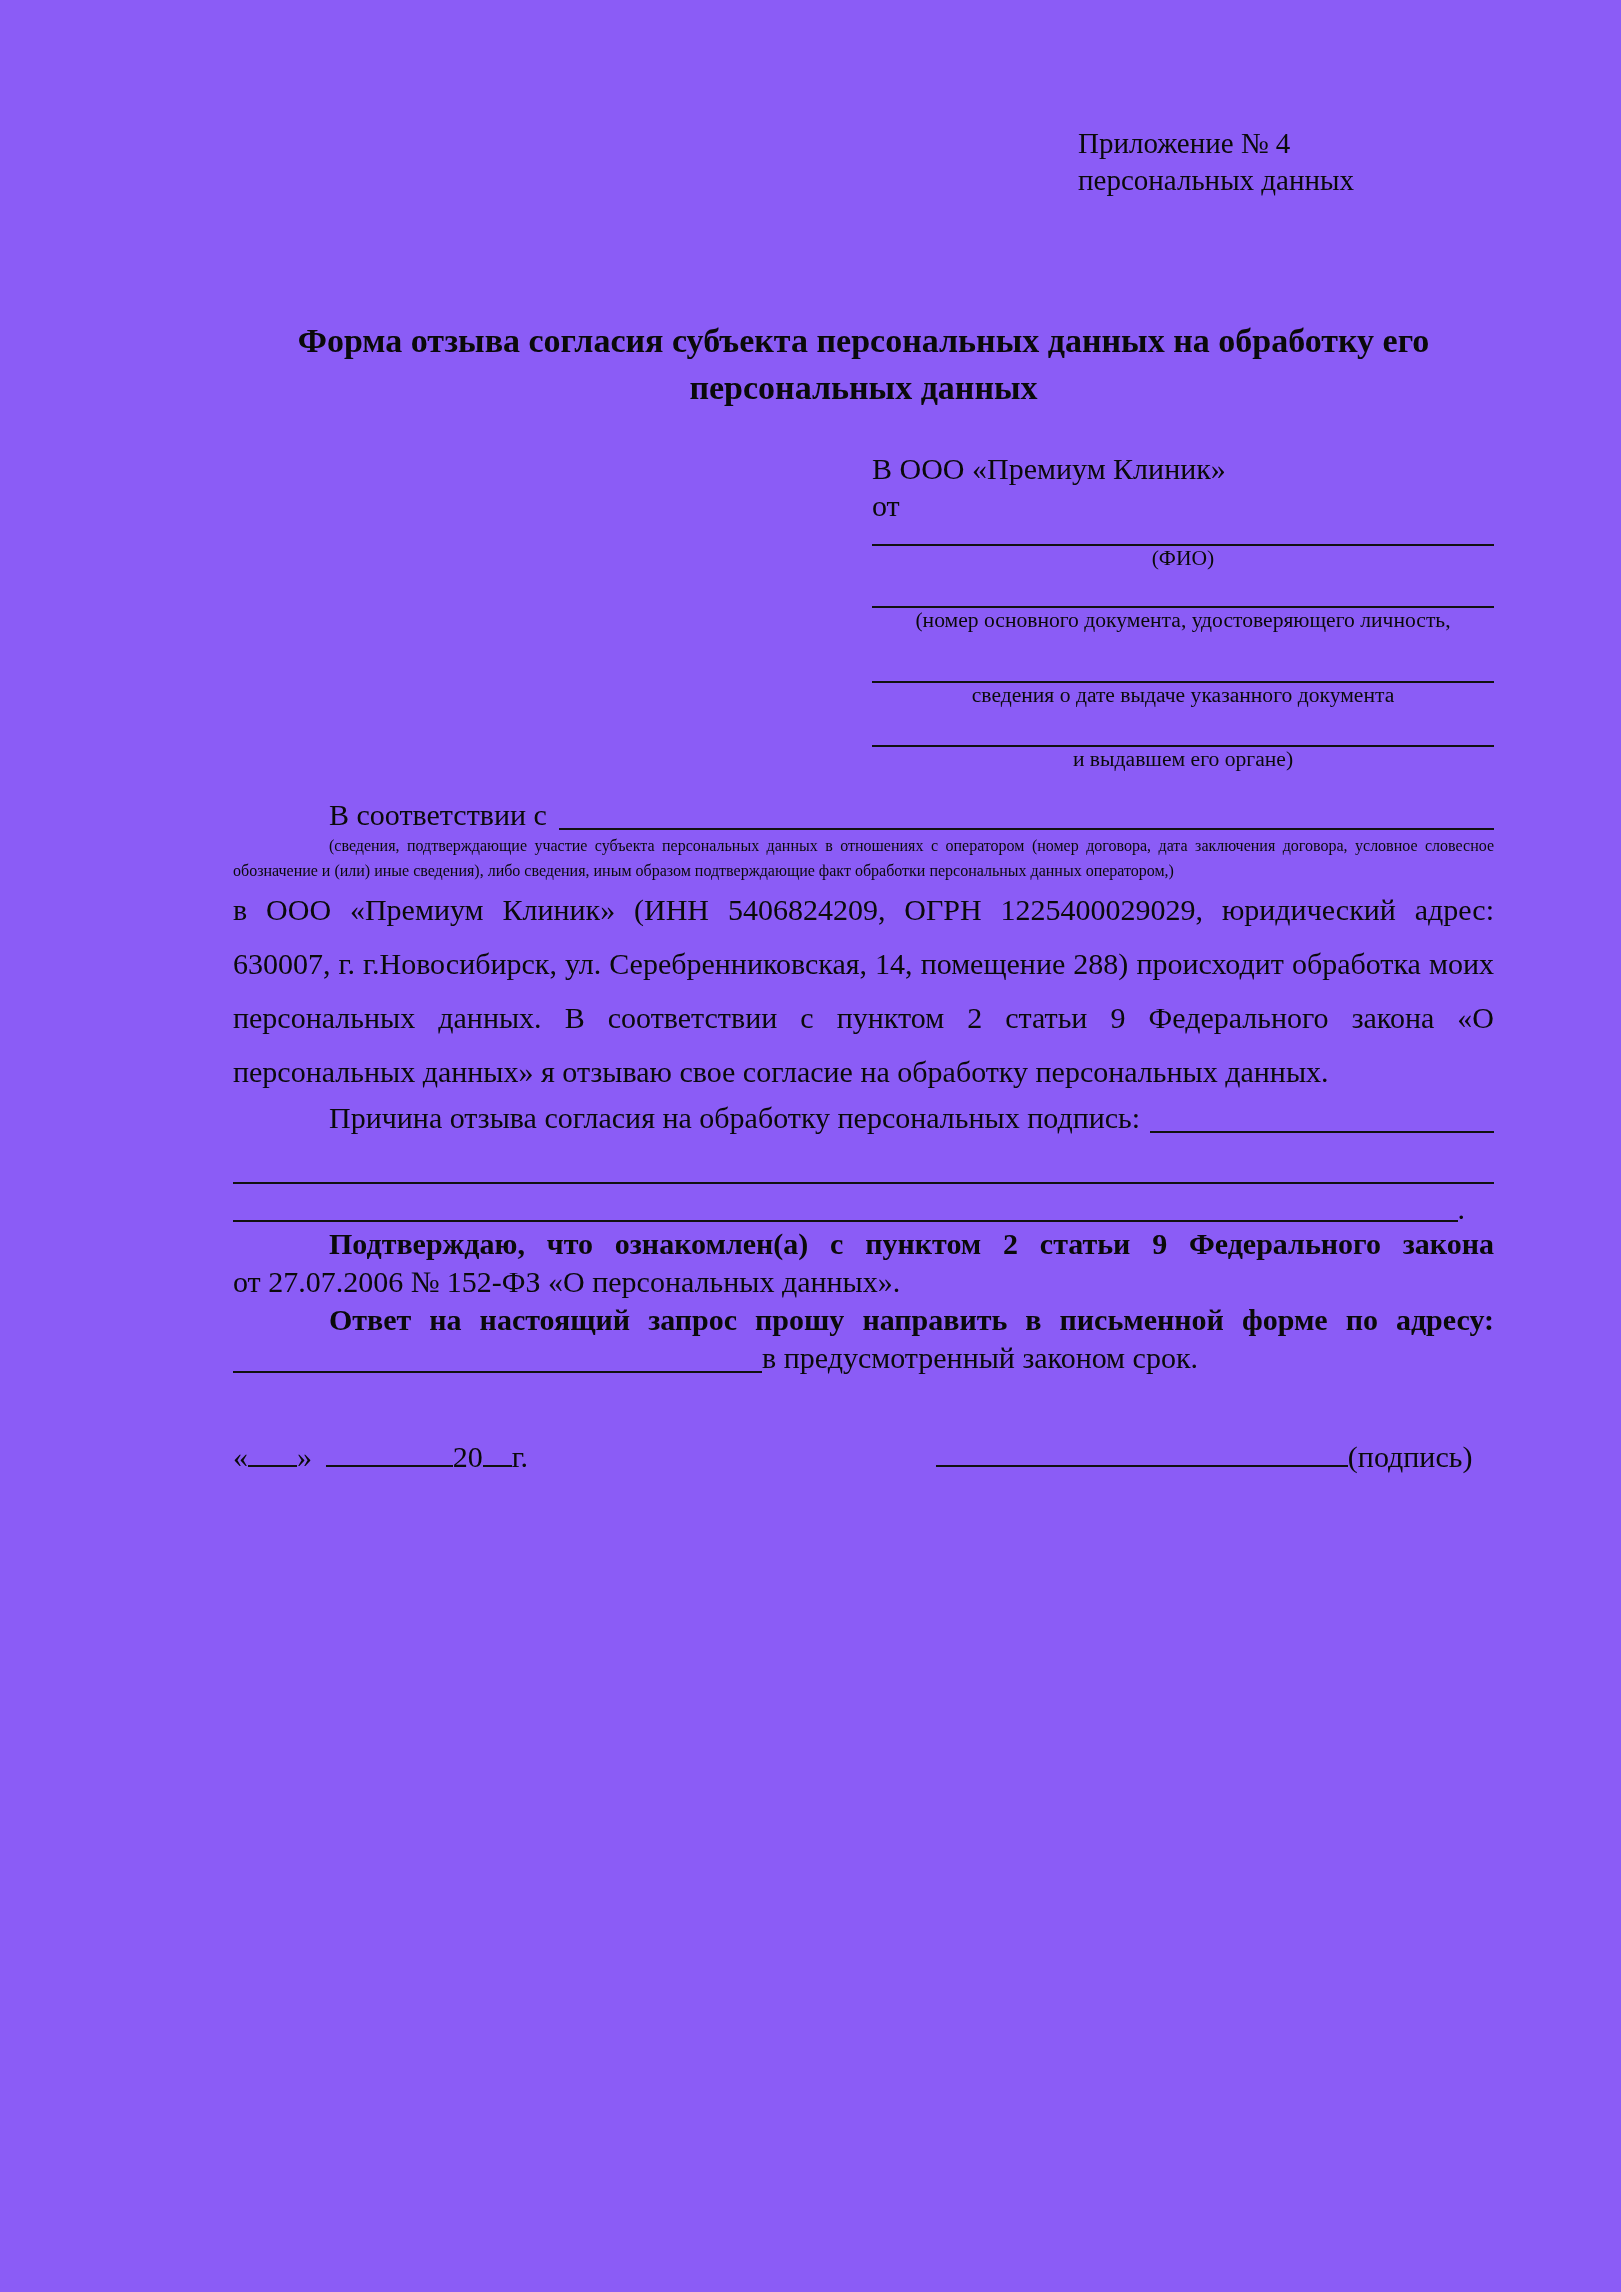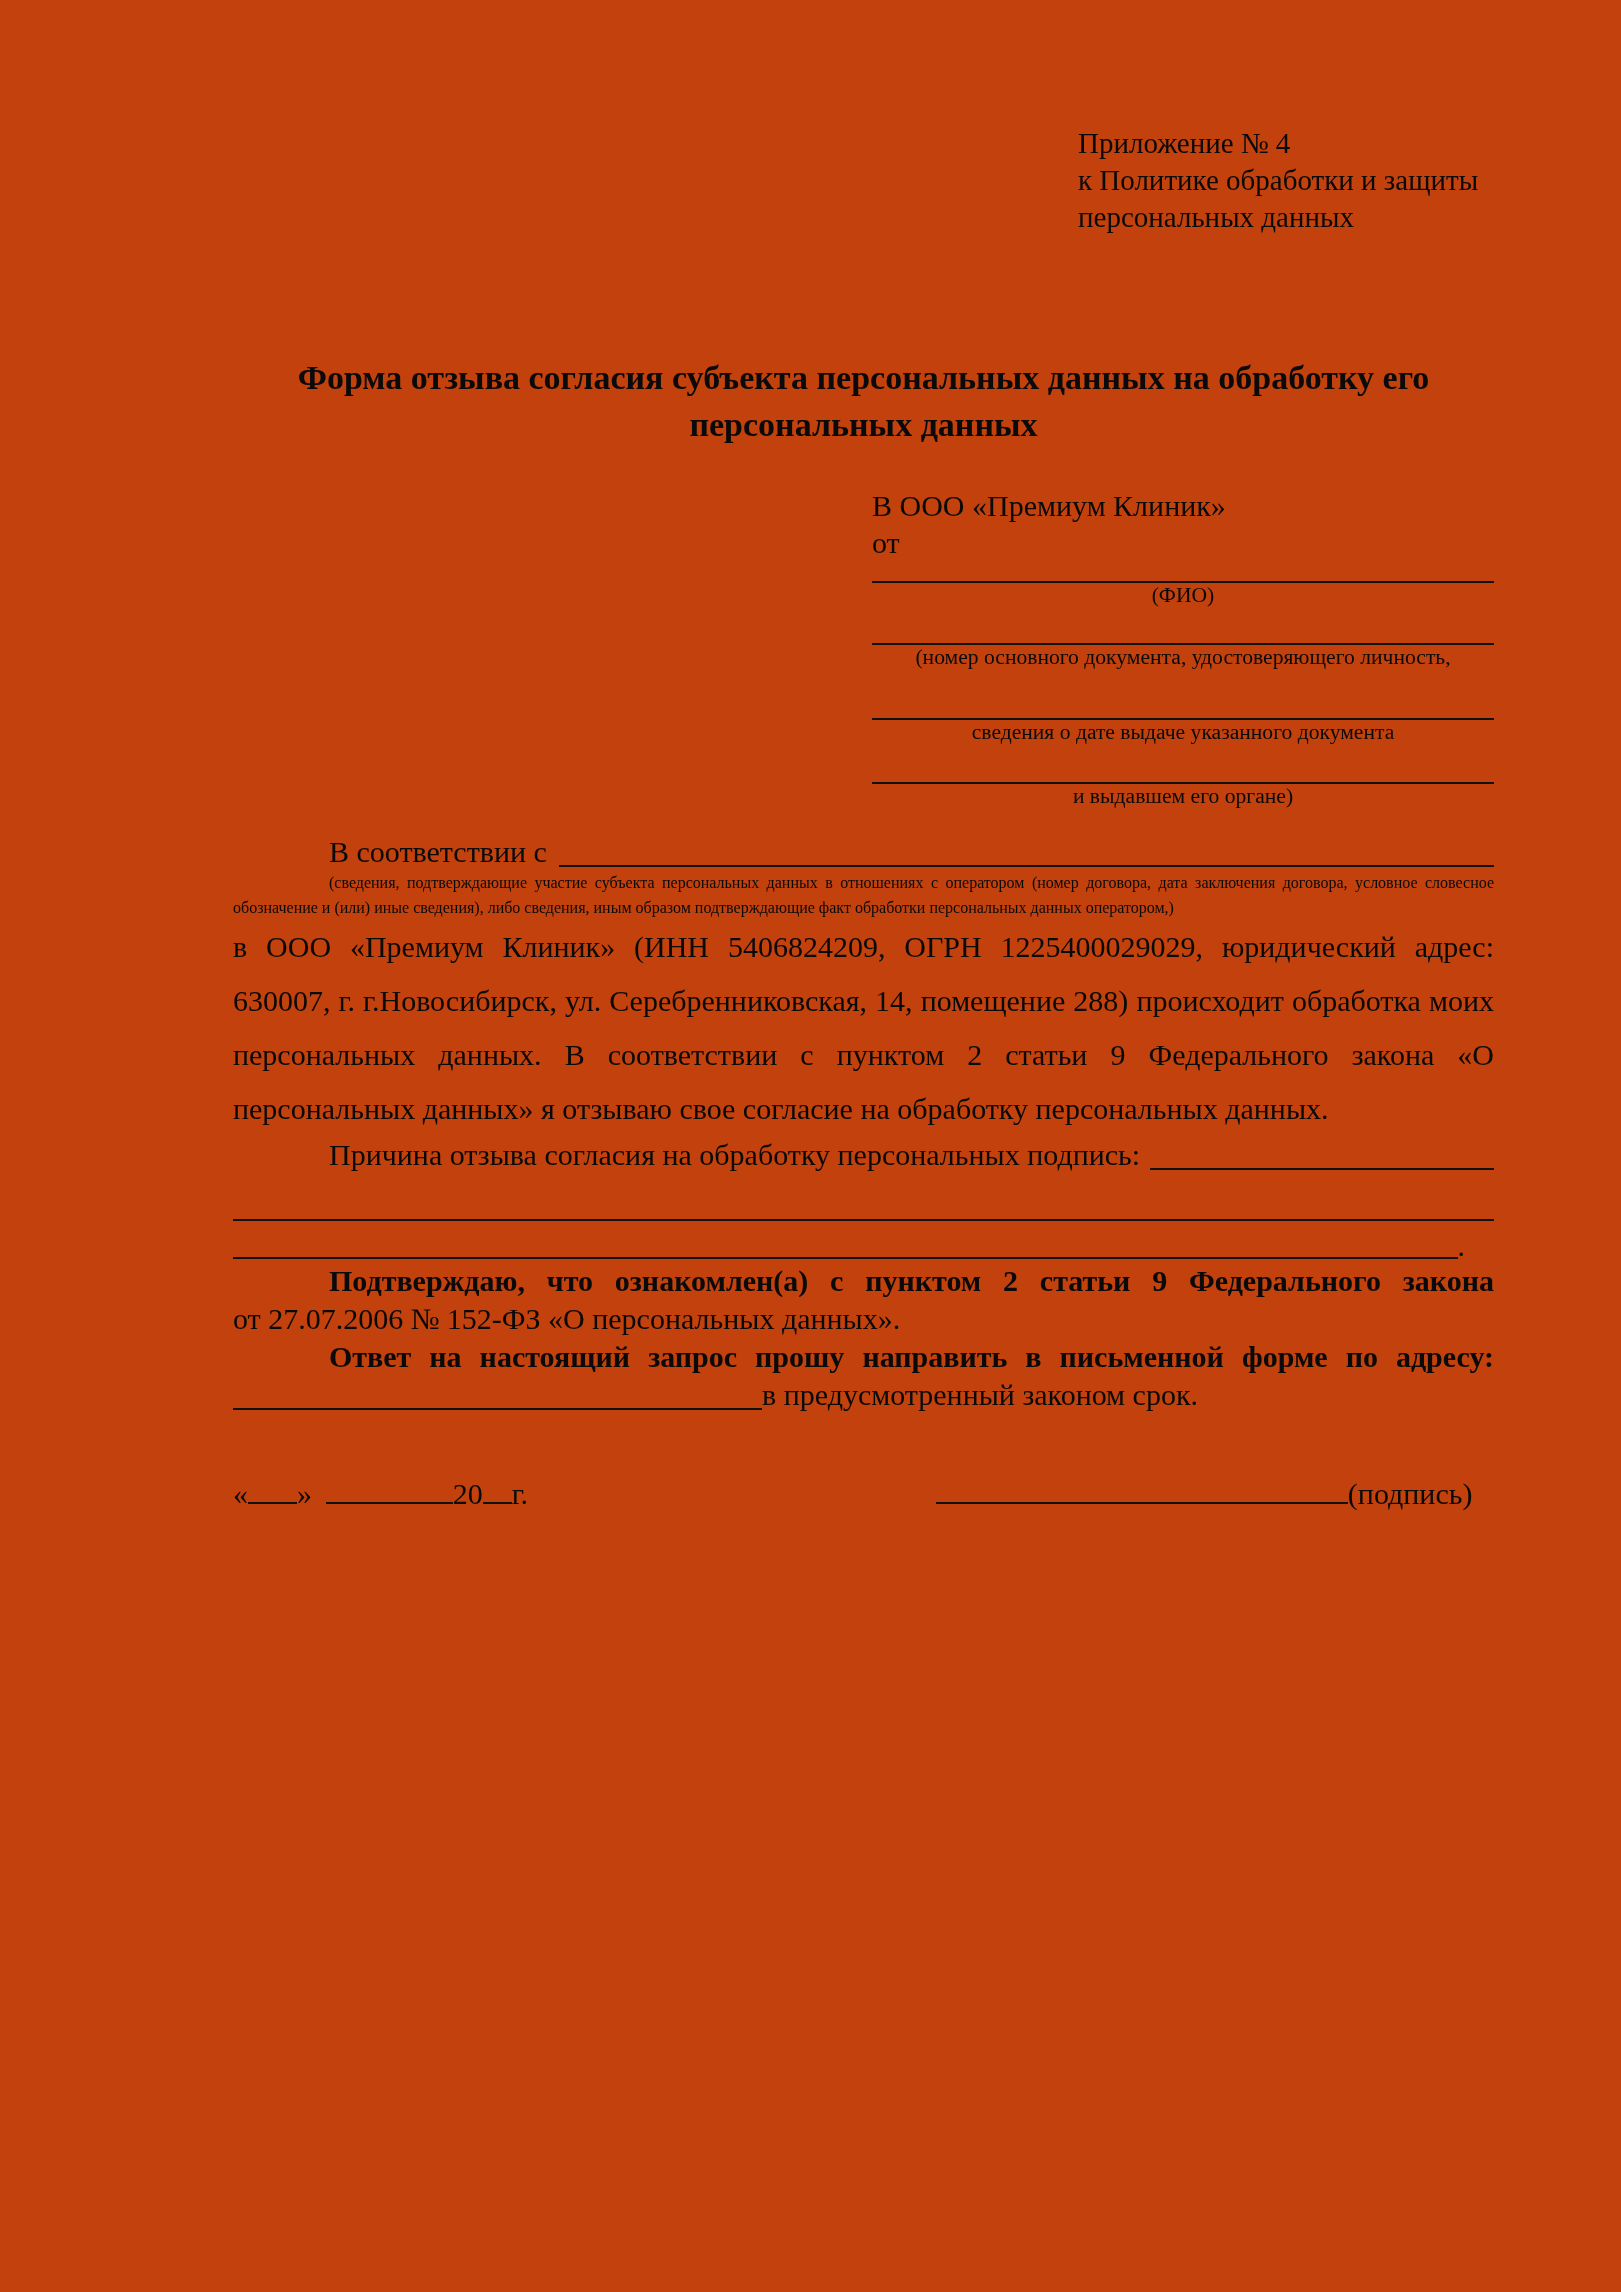--- a/index.html
+++ b/index.html
@@ -5,21 +5,21 @@
   html, body {
     margin: 0;
     padding: 0;
     background: #e8e8e8;
   }
   .page {
     position: relative;
     width: 1621px;
     height: 2293px;
     margin: 0 auto;
-    background: #c2410c;
+    background: #8b5cf6;
     color: #0a0a0a;
     font-family: "Liberation Serif", "DejaVu Serif", serif;
     box-sizing: border-box;
     padding: 125px 127px 0 233px;
     overflow: hidden;
   }
 
   
   .header-block {
     margin-left: 845px;
@@ -157,21 +157,20 @@
   .sig-part { margin-right: 21.6px; white-space: nowrap; }
   .date-part { white-space: nowrap; }
 </style>
 </head>
 <body>
 
 <div class="page">
 
   <div class="header-block">
     <div>Приложение № 4</div>
-    <div>к Политике обработки и защиты</div>
     <div>персональных данных</div>
   </div>
 
   <div class="doc-title">Форма отзыва согласия субъекта персональных данных на обработку его персональных данных</div>
 
   <div class="addressee">
     <div>В ООО «Премиум Клиник»</div>
     <div>от</div>
 
     <div class="sign-line h20"></div>

